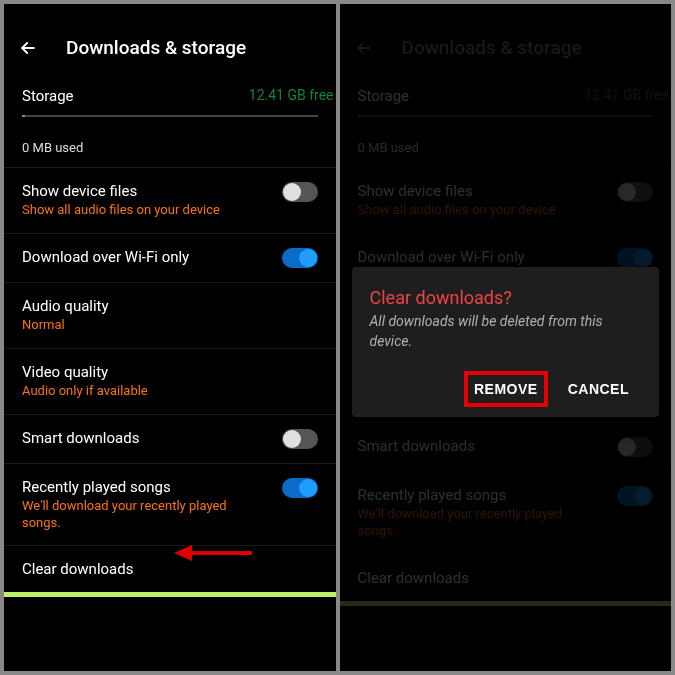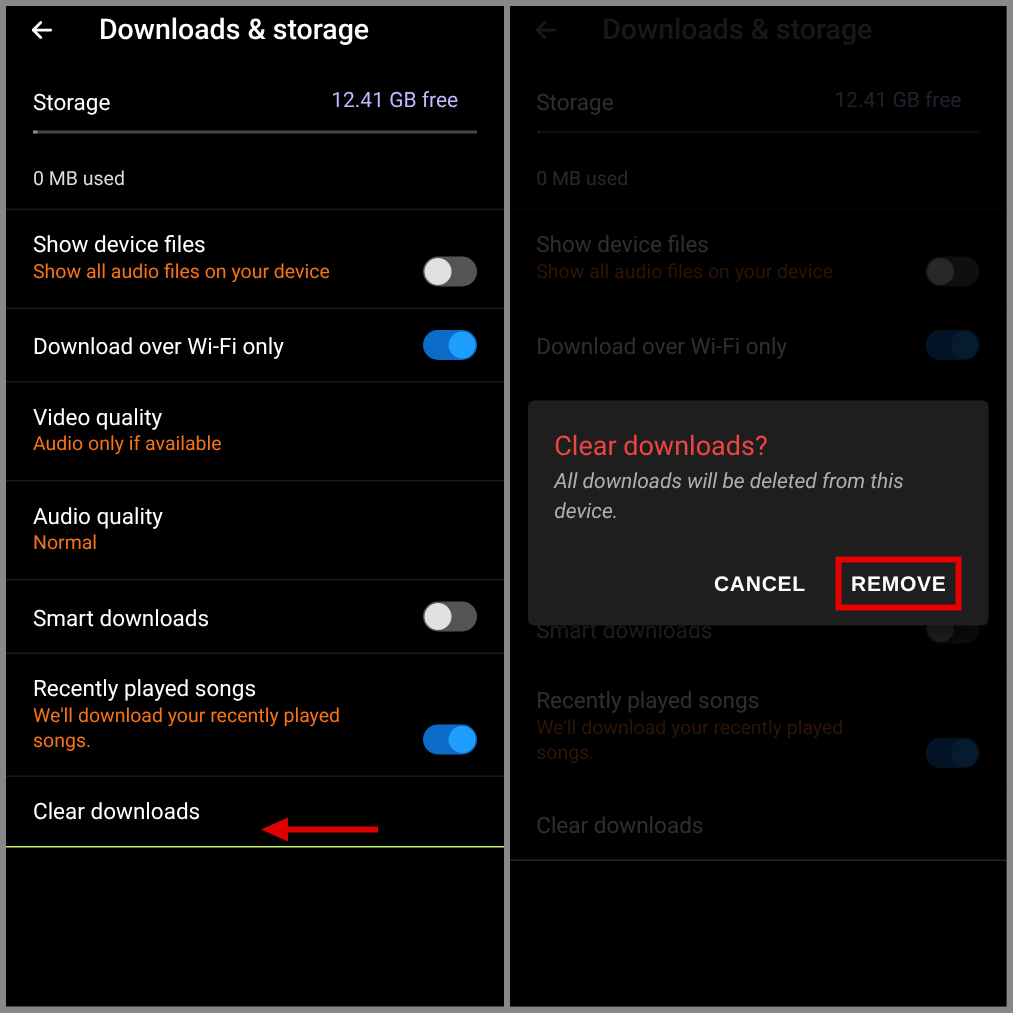--- a/index.html
+++ b/index.html
@@ -16,45 +16,45 @@
     position: relative;
     background: #000;
     width: 50%;
     height: 100%;
     color: #fff;
     overflow: hidden;
   }
   .header {
     display: flex;
     align-items: center;
-    padding: 4px 14px 18px 14px;
+    padding: 32px 14px 18px 14px;
   }
   .back-arrow {
     width: 20px;
     height: 20px;
     display: flex;
     align-items: center;
     justify-content: center;
     margin-right: 28px;
   }
   .back-arrow svg { stroke: #fff; }
   .title {
     font-size: 19px;
     font-weight: 500;
   }
   .section-label {
     font-size: 15px;
     color: #fff;
-    padding: 10px 30px 10px 18px;
+    padding: 10px 2px 10px 18px;
     display: flex;
     justify-content: space-between;
   }
   .storage-free {
     font-size: 14px;
-    color: #c4b5fd;
+    color: #15803d;
   }
   .progress-bar {
     height: 2px;
     background: #444;
     margin: 0 18px;
     position: relative;
   }
   .progress-fill {
     position: absolute;
     left: 0; top: 0;
@@ -62,26 +62,26 @@
     width: 1%;
     background: #888;
   }
   .storage-used {
     font-size: 13px;
     color: #ddd;
     padding: 23px 18px 12px 18px;
   }
   .row {
     display: flex;
-    align-items: flex-end;
+    align-items: flex-start;
     justify-content: space-between;
     padding: 14px 18px;
     border-top: 1px solid #1a1a1a;
   }
-  .row:last-child { border-bottom: 1px solid #bef264; }
+  .row:last-child { border-bottom: 5px solid #bef264; }
   .row-left {
     display: flex;
     flex-direction: column;
     gap: 2px;
     max-width: 78%;
   }
   .row-title {
     font-size: 15px;
     color: #fff;
   }
@@ -208,29 +208,29 @@
 
     <div class="row">
       <div class="row-left">
         <div class="row-title">Download over Wi-Fi only</div>
       </div>
       <div class="toggle on"></div>
     </div>
 
     <div class="row">
       <div class="row-left">
+        <div class="row-title">Audio quality</div>
+        <div class="row-sub">Normal</div>
+      </div>
+    </div>
+
+    <div class="row">
+      <div class="row-left">
         <div class="row-title">Video quality</div>
         <div class="row-sub">Audio only if available</div>
-      </div>
-    </div>
-
-    <div class="row">
-      <div class="row-left">
-        <div class="row-title">Audio quality</div>
-        <div class="row-sub">Normal</div>
       </div>
     </div>
 
     <div class="row">
       <div class="row-left">
         <div class="row-title">Smart downloads</div>
       </div>
       <div class="toggle off"></div>
     </div>
 
@@ -319,17 +319,17 @@
       </div>
     </div>
   </div>
 
   <div class="dim-overlay"></div>
 
   <div class="dialog">
     <div class="dialog-title">Clear downloads?</div>
     <div class="dialog-body">All downloads will be deleted from this device.</div>
     <div class="dialog-actions">
+      <button class="dialog-btn highlight-box">REMOVE</button>
       <button class="dialog-btn">CANCEL</button>
-      <button class="dialog-btn highlight-box">REMOVE</button>
     </div>
   </div>
 </div>
 
 </body></html>

